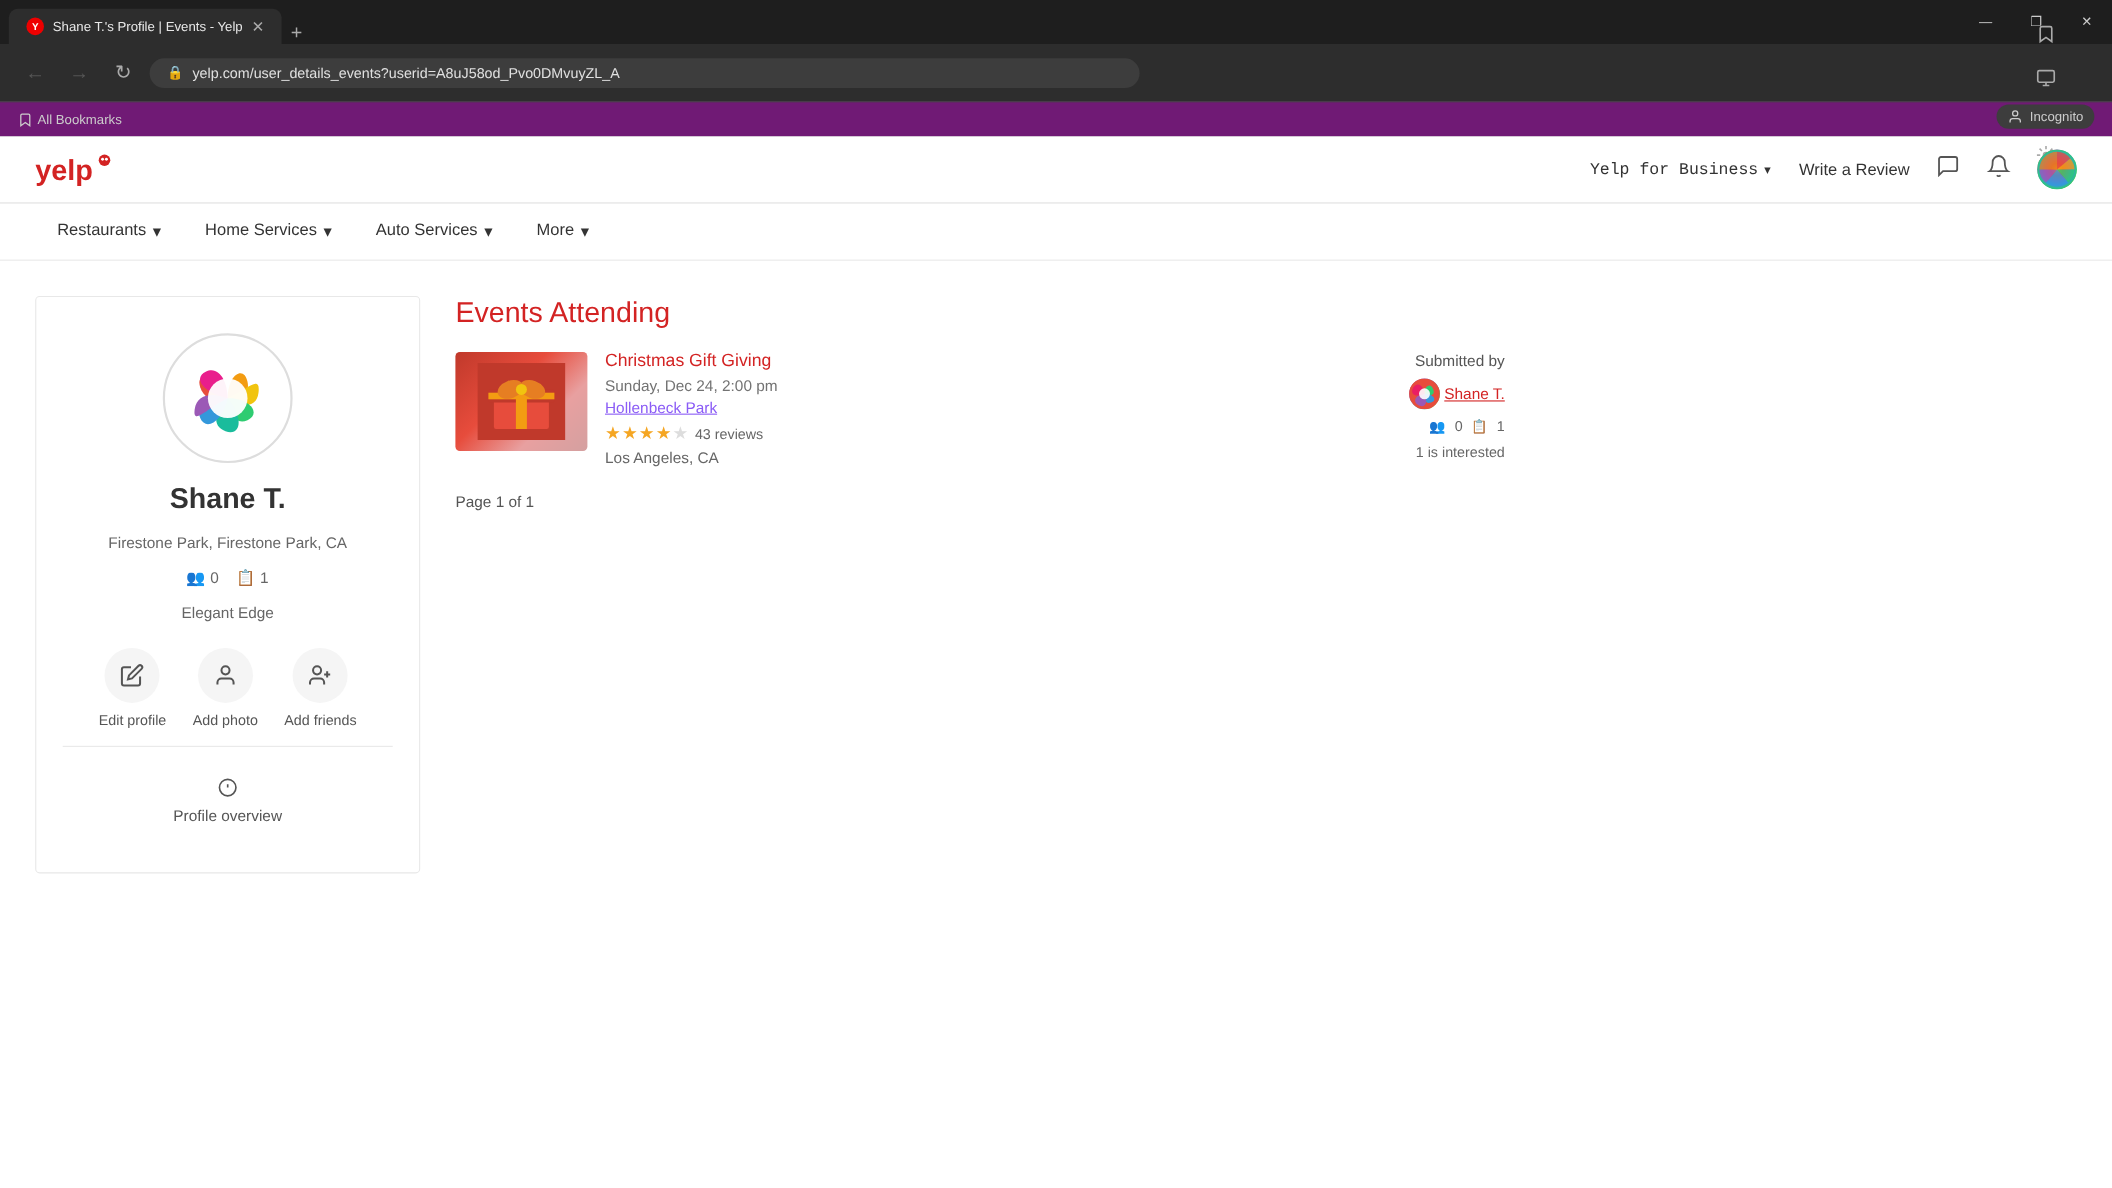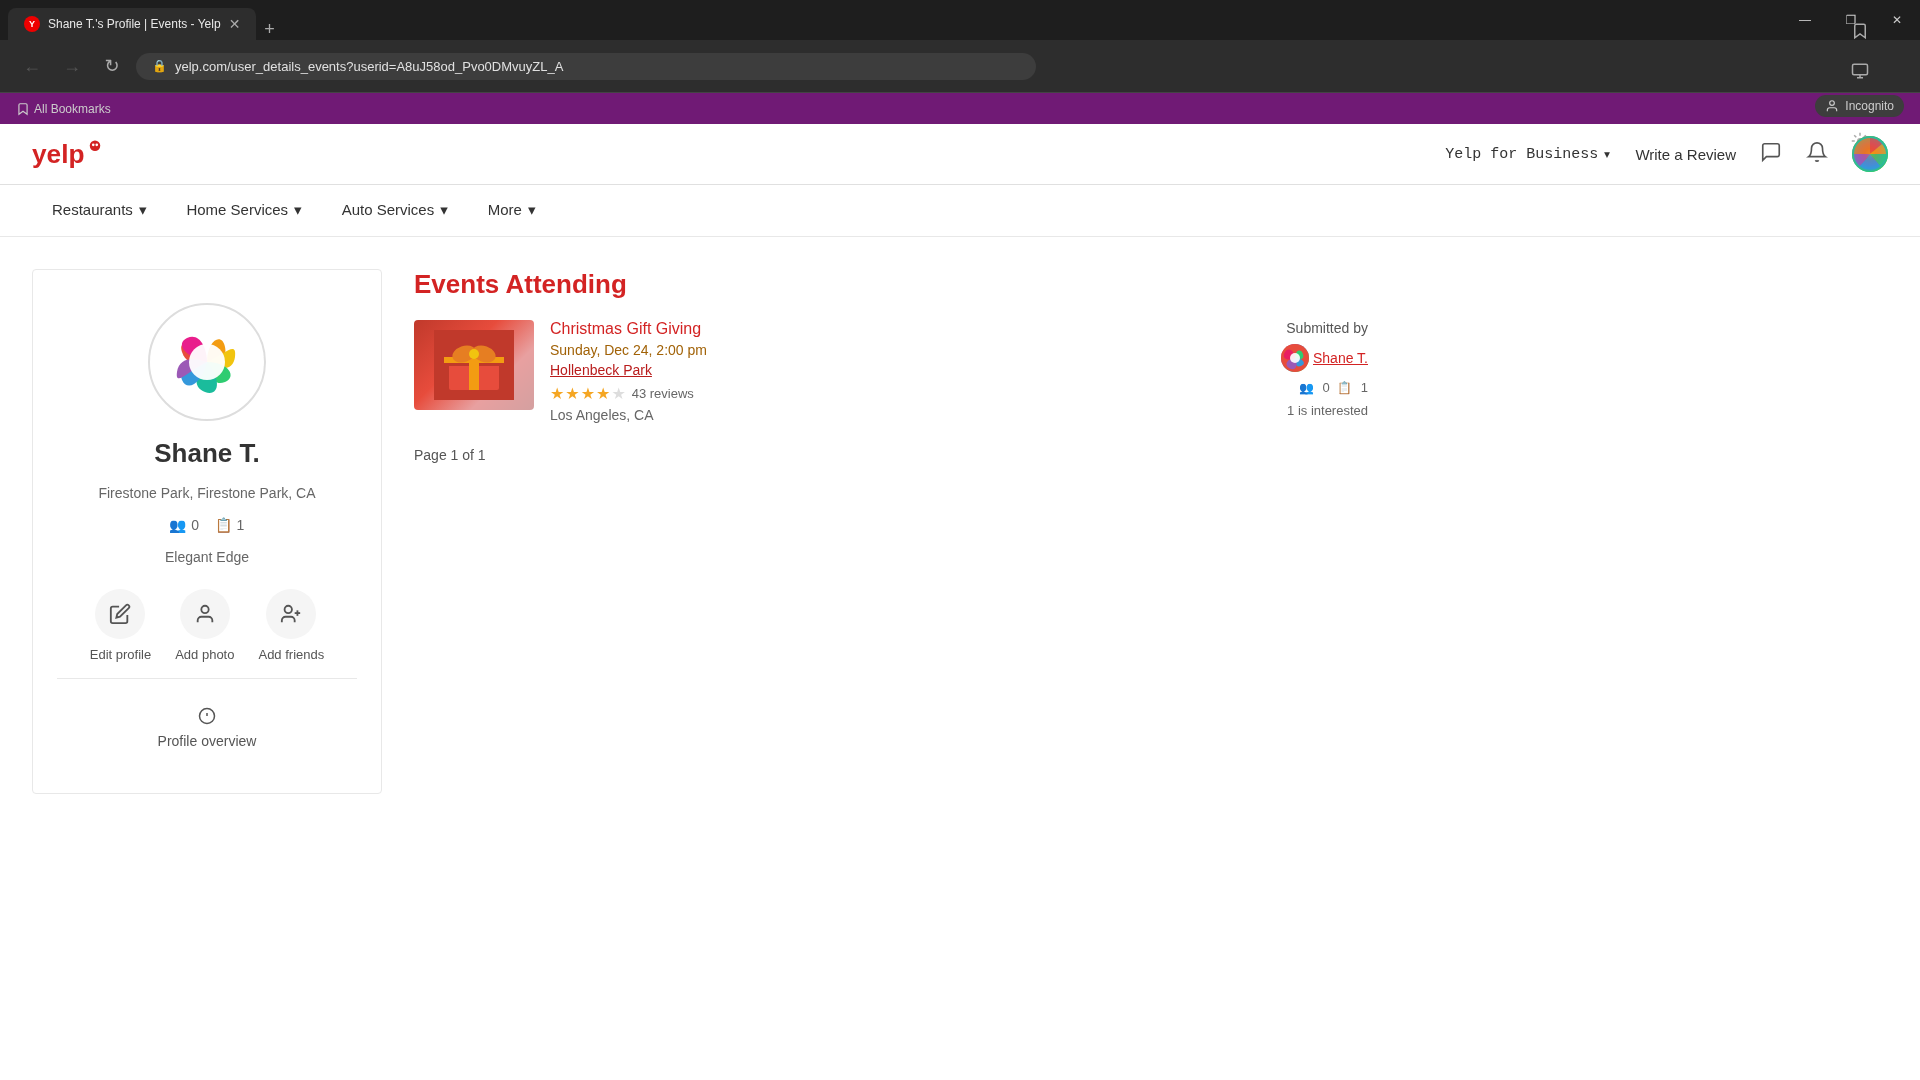--- a/index.html
+++ b/index.html
@@ -66,32 +66,32 @@
     .profile-actions { display: flex; gap: 24px; margin-top: 8px; }
     .profile-action { display: flex; flex-direction: column; align-items: center; gap: 8px; cursor: pointer; color: #666; }
     .action-icon { width: 50px; height: 50px; border-radius: 50%; background: #f5f5f5; display: flex; align-items: center; justify-content: center; font-size: 22px; color: #555; }
     .action-label { font-size: 13px; color: #555; }
 
     .profile-overview { display: flex; align-items: center; gap: 8px; padding: 12px 0; cursor: pointer; color: #555; font-size: 14px; width: 100%; flex-direction: column; }
     .profile-divider { width: 100%; height: 1px; background: #e8e8e8; }
 
     
     .events-content { flex: 1; padding: 0 0 0 32px; }
-    .events-title { color: #d32323; font-size: 26px; font-weight: bold; margin-bottom: 20px; }
+    .events-title { color: #d32323; font-size: 26px; font-weight: normal; margin-bottom: 20px; }
     .events-tabs { display: flex; border-bottom: 2px solid #e0e0e0; margin-bottom: 24px; }
     .event-tab { padding: 12px 20px; cursor: pointer; font-size: 15px; color: #555; border-bottom: 2px solid transparent; margin-bottom: -2px; white-space: nowrap; }
     .event-tab.active { color: #d32323; border-bottom: 2px solid #d32323; }
 
     
     .event-card { display: flex; gap: 0; margin-bottom: 24px; }
     .event-image-placeholder { width: 120px; height: 90px; background: linear-gradient(135deg, #c0392b 0%, #e74c3c 40%, #e8a0a0 70%, #d4a0a0 100%); border-radius: 4px; display: flex; align-items: center; justify-content: center; font-size: 40px; }
     .event-details { padding: 0 16px; flex: 1; }
     .event-name { color: #d32323; font-size: 16px; font-weight: normal; cursor: pointer; text-decoration: none; }
-    .event-date { color: #a16207; font-size: 14px; margin: 4px 0; }
-    .event-venue { color: #b91c1c; font-size: 14px; cursor: pointer; display: block; margin-bottom: 6px; }
+    .event-date { color: #737373; font-size: 14px; margin: 4px 0; }
+    .event-venue { color: #8b5cf6; font-size: 14px; cursor: pointer; display: block; margin-bottom: 6px; }
     .star-rating { display: flex; align-items: center; gap: 6px; margin-bottom: 4px; }
     .stars { display: flex; gap: 1px; }
     .star { color: #f5a623; font-size: 16px; }
     .star.half { color: #f5a623; }
     .star.empty { color: #ddd; }
     .review-count { color: #666; font-size: 13px; }
     .event-city { color: #666; font-size: 14px; }
 
     
     .submitted-section { text-align: right; min-width: 140px; }

